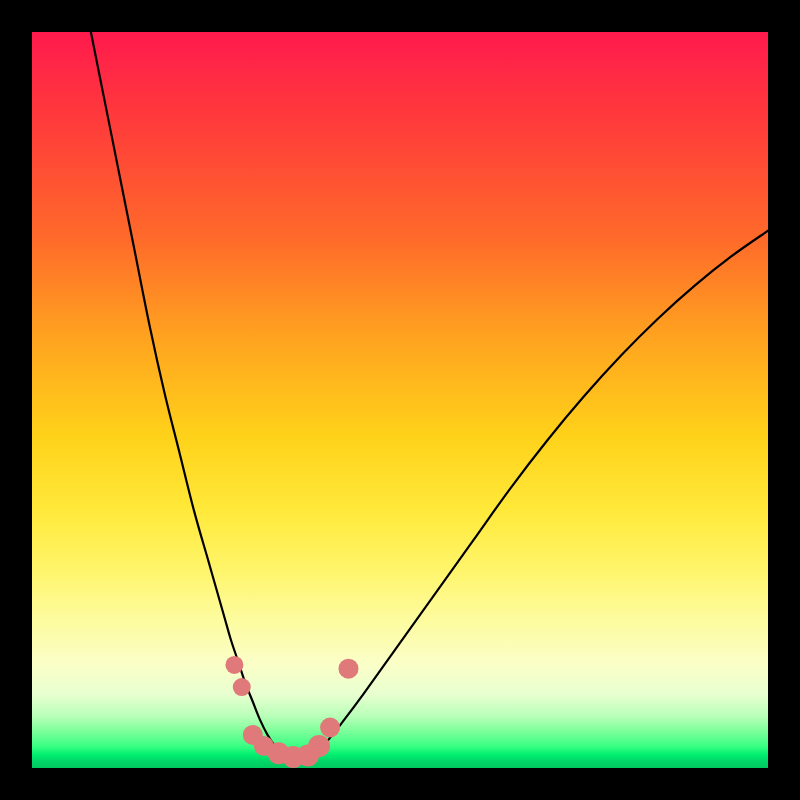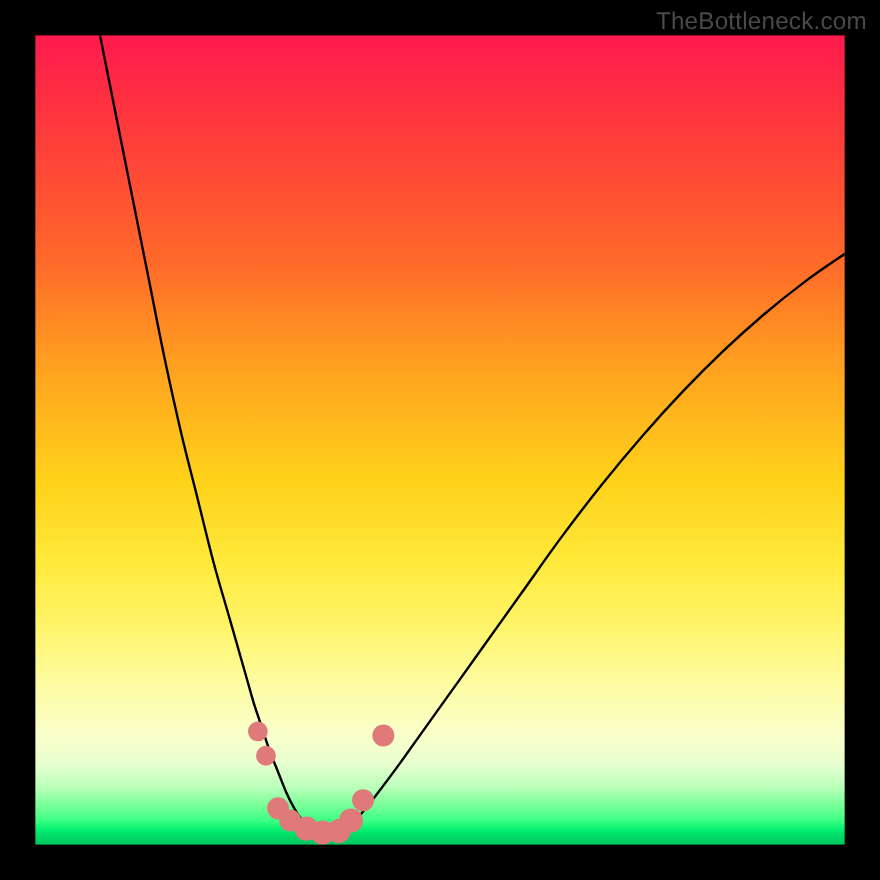--- a/index.html
+++ b/index.html
@@ -81,14 +81,13 @@
           <circle cx="231.84" cy="713.92" r="10" fill="#e07a7a"></circle>
           <circle cx="246.56" cy="721.28" r="11" fill="#e07a7a"></circle>
           <circle cx="261.28" cy="724.96" r="11" fill="#e07a7a"></circle>
           <circle cx="276" cy="723.488" r="11" fill="#e07a7a"></circle>
           <circle cx="287.04" cy="713.92" r="11" fill="#e07a7a"></circle>
           <circle cx="298.08000000000004" cy="695.52" r="10" fill="#e07a7a"></circle>
           <circle cx="316.48" cy="636.64" r="10" fill="#e07a7a"></circle>
         </g>
     </svg>
   </div>
-  <div class="watermark">TheBottleneck.com</div>
 </div>
 
 </body></html>

